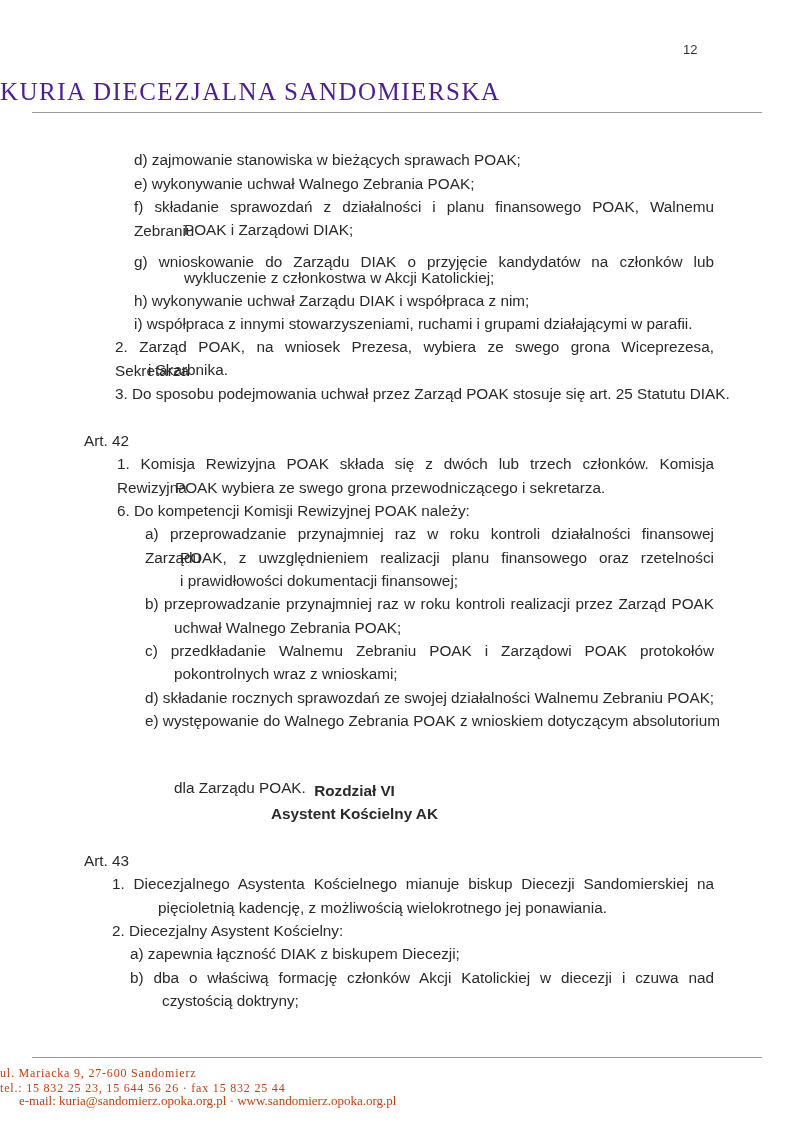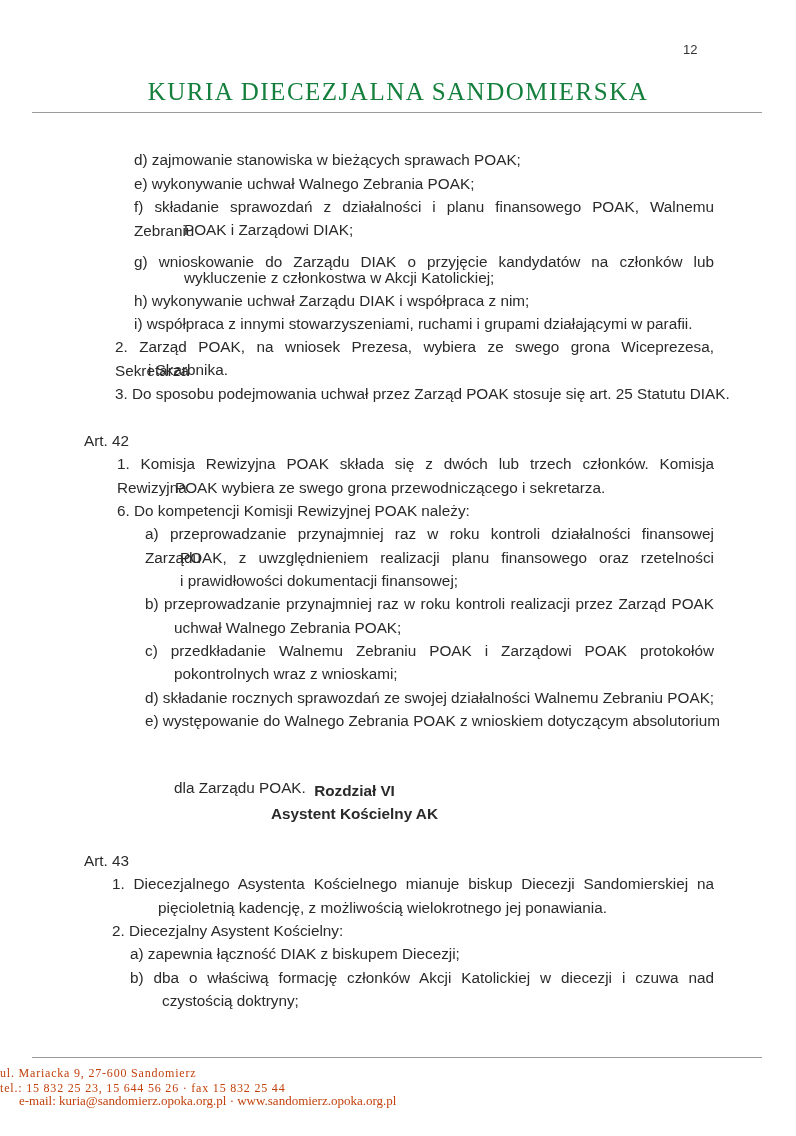--- a/index.html
+++ b/index.html
@@ -1,21 +1,21 @@
 <!DOCTYPE html>
 <html><head>
 <meta charset="utf-8">
 <style>
   html, body { margin: 0; padding: 0; background: #ffffff; }
   body { width: 796px; height: 1136px; position: relative; overflow: hidden;
          font-family: "Liberation Sans", "DejaVu Sans", sans-serif; color: #2a2a2a; }
   .page-number { position: absolute; top: 42px; left: 683px; font-size: 13px; color: #333; }
-  .letterhead-title { position: absolute; top: 78px; left: 0; width: 796px; text-align: center;
+  .letterhead-title { position: absolute; top: 78px; left: 0; width: 796px; text-align: left;
          font-family: "Liberation Serif", "DejaVu Serif", serif; font-size: 25px; letter-spacing: 1.5px;
-         color: #15803d; }
+         color: #4c1d95; }
   .rule { position: absolute; left: 32px; width: 730px; height: 1px; background: #9a9a9a; }
   .rule.top { top: 112px; }
   .rule.bottom { top: 1057px; }
   .body { position: absolute; top: 0; left: 0; width: 796px; font-size: 15.3px; line-height: 23.5px; }
   .line { position: absolute; white-space: nowrap; }
   .just { text-align: justify; text-align-last: justify; white-space: normal; }
   .center { text-align: center; font-weight: bold; width: 709px; left: 0; }
   .footer { position: absolute; left: 0; width: 796px; text-align: left;
             font-family: "Liberation Serif", "DejaVu Serif", serif; color: #c2410c; }
   .footer.addr { top: 1066px; font-size: 12px; letter-spacing: 0.8px; }

